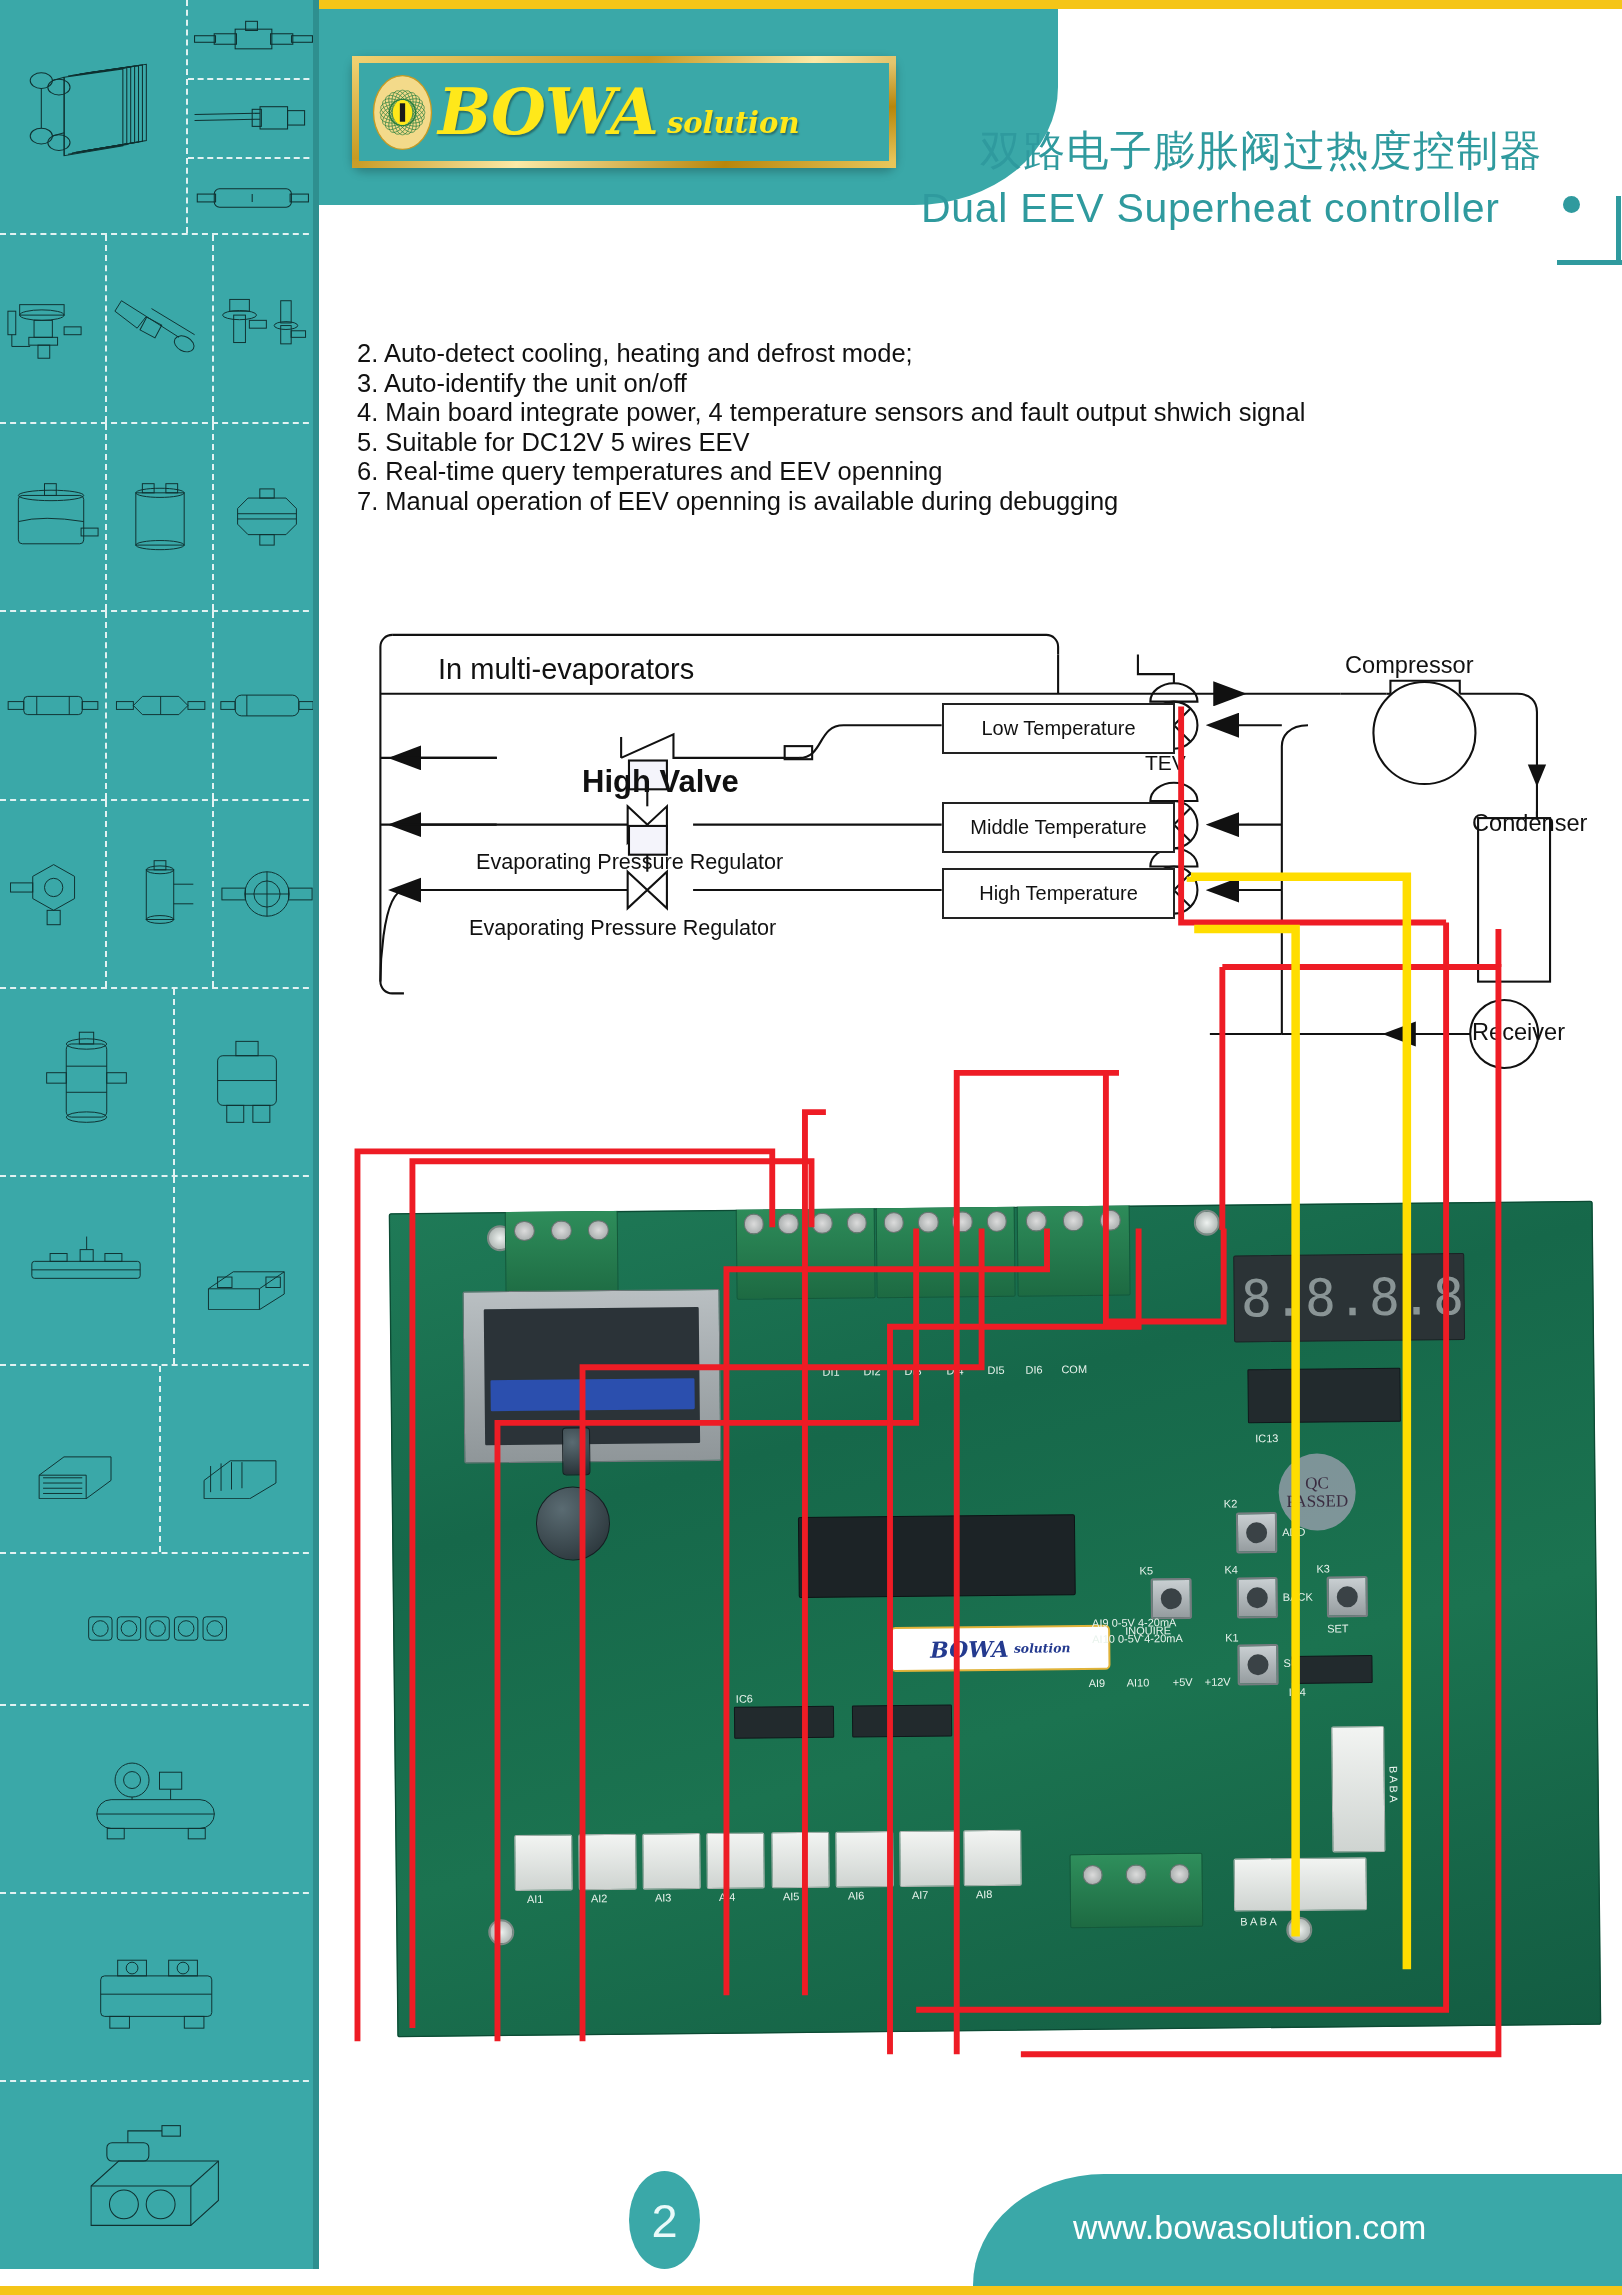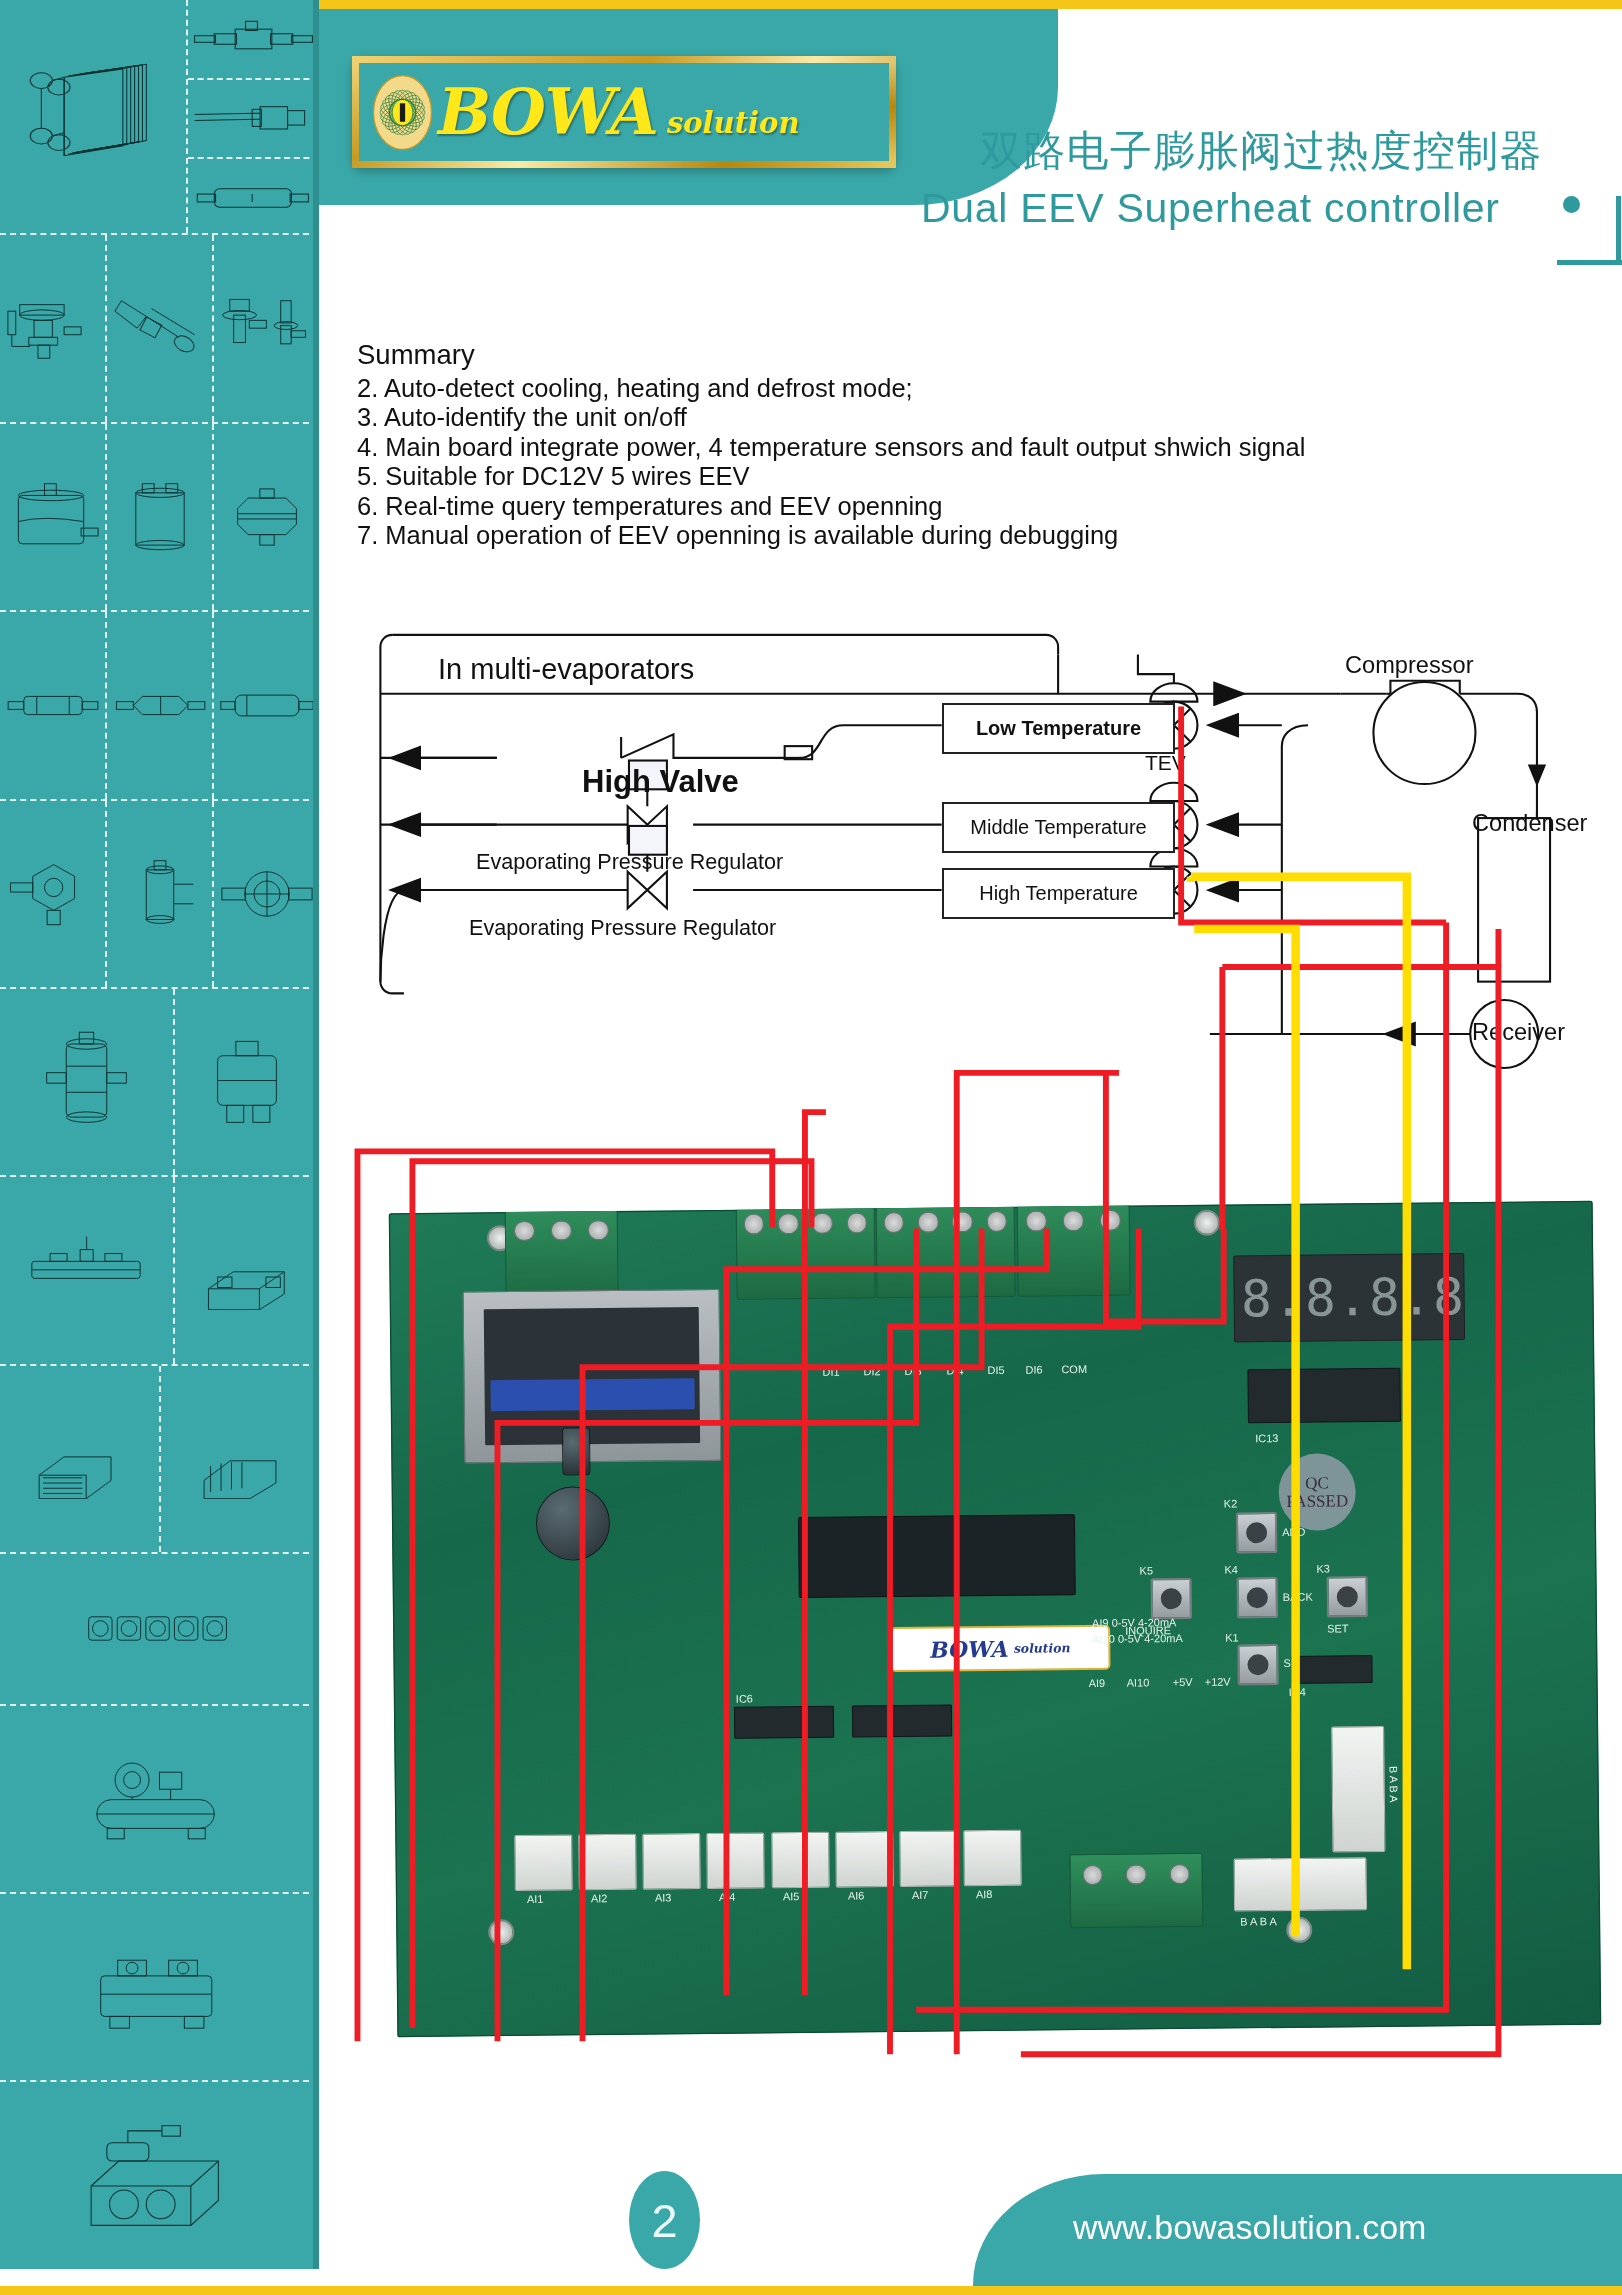--- a/index.html
+++ b/index.html
@@ -622,21 +622,20 @@
     <span class="logo-sub">solution</span>
   </div>
 
   <div class="title-cn">双路电子膨胀阀过热度控制器</div>
   <div class="title-en">Dual EEV Superheat controller</div>
   <div class="title-dot"></div>
   <div class="title-rule-v"></div>
   <div class="title-rule-h"></div>
 
   <div class="summary">
-    <h2>Summary</h2>
     <ul>
       <li>2. Auto-detect cooling, heating and defrost mode;</li>
       <li>3. Auto-identify the unit on/off</li>
       <li>4. Main board integrate power, 4 temperature sensors and fault output shwich signal</li>
       <li>5. Suitable for DC12V 5 wires EEV</li>
       <li>6. Real-time query temperatures and EEV openning</li>
       <li>7. Manual operation of EEV openning is available during debugging</li>
     </ul>
   </div>
 
@@ -725,21 +724,21 @@
         <path d="M1400 420 L1400 640"></path>
       </g>
 
       <path d="M1776 228 L1804 228 L1790 262 Z" fill="#111"></path>
 
     </svg>
 
     <div class="sch-label" style="left:31px;top:38px;font-size:29px;margin-left:41px;">In multi-evaporators</div>
     <div class="sch-label" style="left:216px;top:149px;font-size:31px;font-weight:bold;">High Valve</div>
 
-    <div class="sch-box" style="left:576px;top:88px;width:229px;height:47px;font-weight:bold;">
+    <div class="sch-box" style="left:576px;top:88px;width:229px;height:47px;">
       <span>Low Temperature</span>
     </div>
     <div class="sch-box" style="left:576px;top:187px;width:229px;height:47px;">
       <span>Middle Temperature</span>
     </div>
     <div class="sch-box" style="left:576px;top:253px;width:229px;height:47px;">
       <span>High Temperature</span>
     </div>
 
     <div class="sch-label" style="left:110px;top:234px;font-size:21.6px;">Evaporating Pressure Regulator</div>

